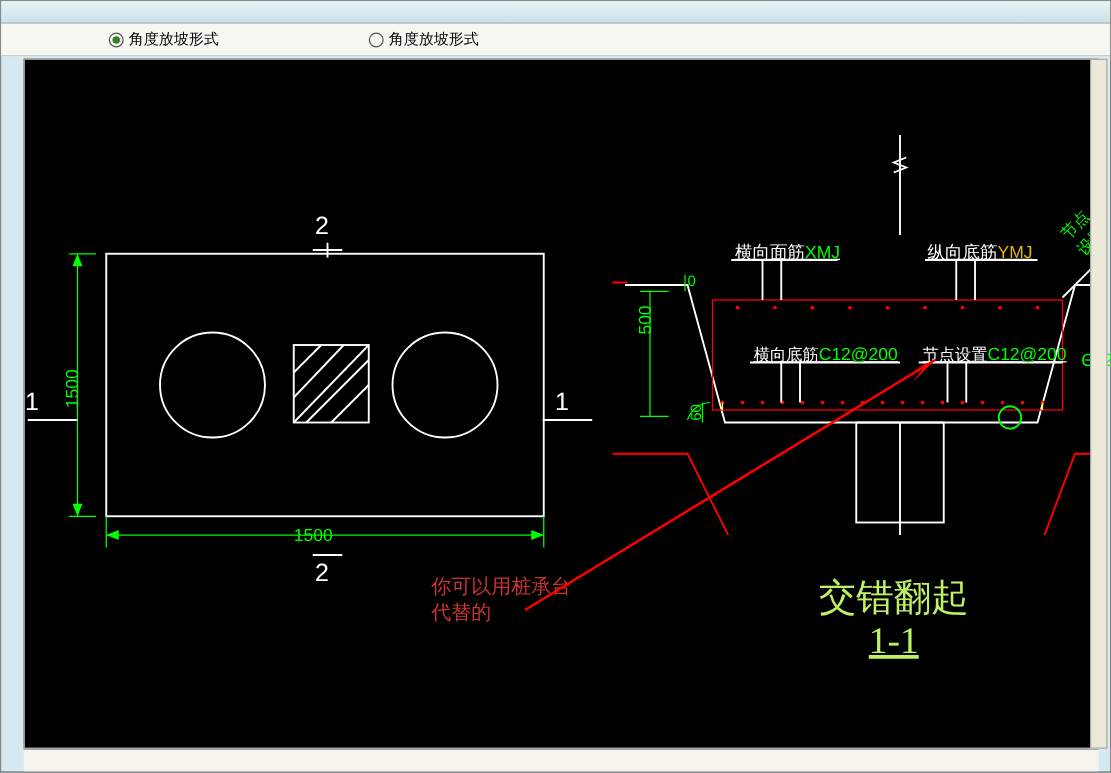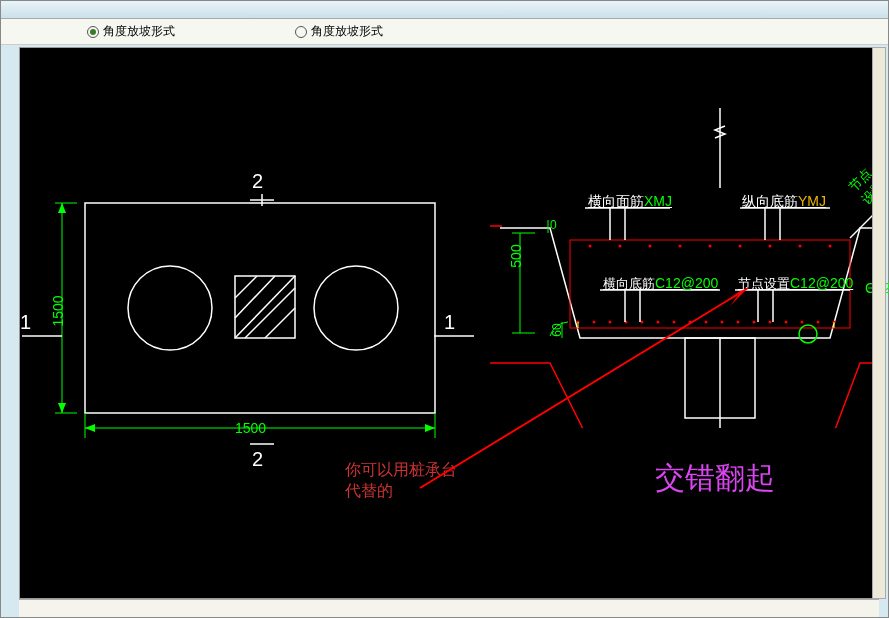--- a/index.html
+++ b/index.html
@@ -53,21 +53,21 @@
   }
   .scrollbar-v {
     position: absolute; right: 2px; top: 46px; width: 14px; height: 552px;
     background: #ece9d8; border: 1px solid #aaa;
   }
   .cad { position: absolute; }
   .white-stroke { stroke: #fff; stroke-width: 1.5; fill: none; }
   .green-stroke { stroke: #0f0; stroke-width: 1; fill: none; }
   .red-stroke { stroke: #f00; stroke-width: 1.5; fill: none; }
   .caption {
-    color: #d946ef;
+    color: #bef264;
     font-family: "SimSun","STSong",serif;
     font-size: 30px;
     text-align: center;
   }
   .red-text { color: #c33; font-size: 16px; line-height: 1.3; font-family: "SimSun","STSong",serif; }
   .label-white { color: #fff; font-size: 14px; text-decoration: underline; }
   .label-num { color: #fff; font-family: Arial; font-size: 20px; }
   .dim { color: #0f0; font-size: 14px; }
   .status-bar {
     position: absolute; left: 18px; bottom: 0; width: 860px; height: 18px;
@@ -251,18 +251,19 @@
     <div class="cad dim" style="left:530px;top:170px;font-size:12px">0</div>
 
     <svg class="cad" style="left:390px;top:220px" width="400" height="230">
       <line x1="10" y1="220" x2="338" y2="20" stroke="#f00" stroke-width="2"></line>
       <polygon points="338,20 320,38 332,22 318,30" fill="#f00"></polygon>
     </svg>
 
     <div class="cad caption" style="left:595px;top:410px;width:200px">
       <span>交错翻起</span>
     </div>
+    <div class="cad caption" style="left:595px;top:448px;width:200px;text-decoration:underline">1-1</div>
 
   </div>
 
   <div class="scrollbar-v"></div>
   <div class="status-bar"></div>
 </div>
 
 </body></html>

